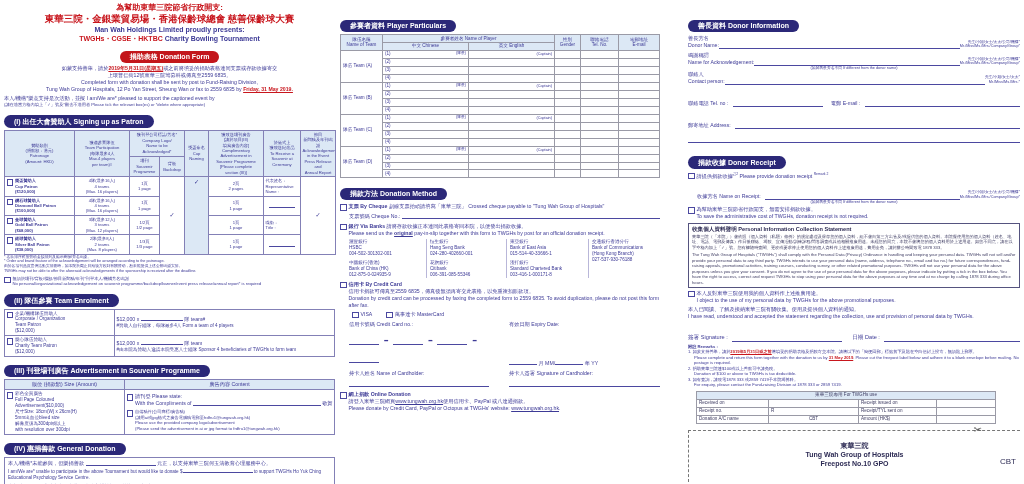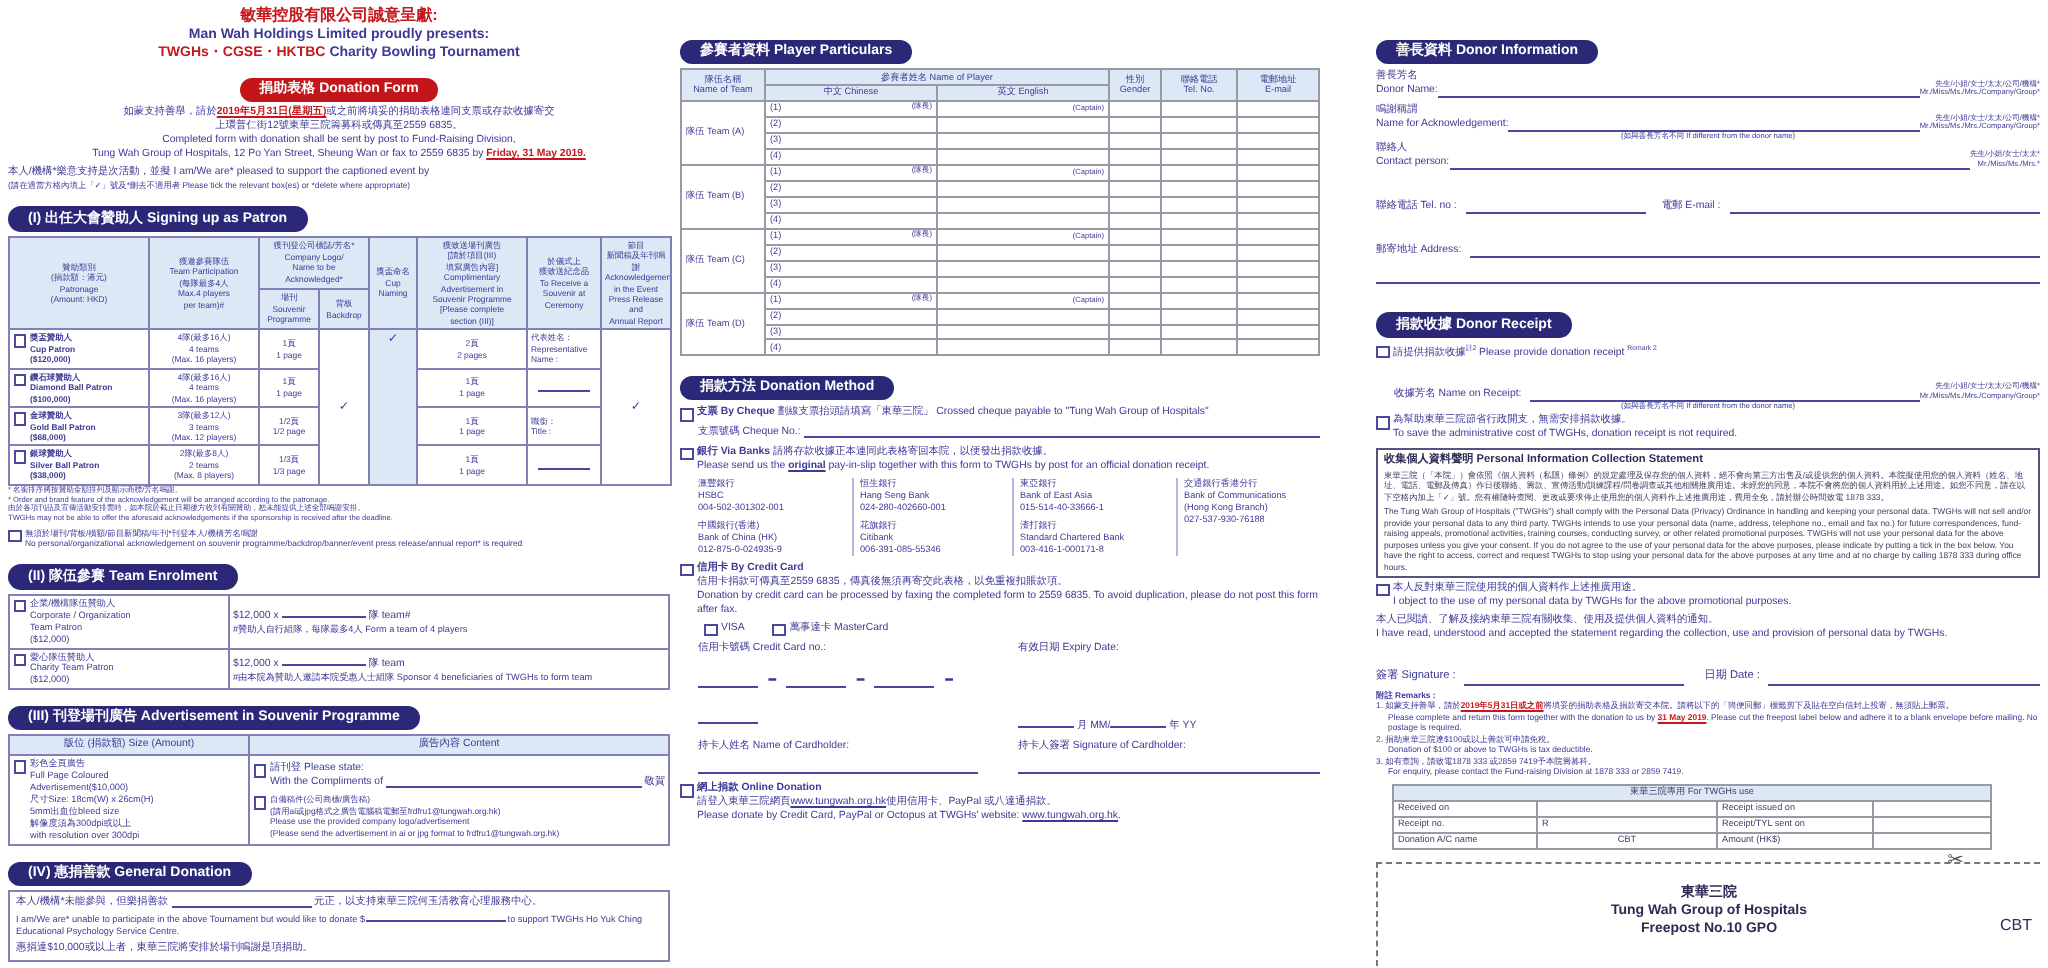--- a/index.html
+++ b/index.html
@@ -48,21 +48,22 @@
               padding:10px 0 0 0; margin-top:6px; height:52px; }
   .scissors { position:absolute; top:-7px; right:38px; font-size:10px; color:#555; }
 </style>
 </head>
 <body>
 
 <div class="page">
 
   <div class="col" id="col-left">
     <div class="c">
-      <div class="red b f8">敏華控股有限公司誠意呈獻:</div>
+      <div class="red b f8">為幫助東華三院節省行政開支:</div>
+      <div class="red b f9">東華三院・金銀業貿易場・香港保齡球總會 慈善保齡球大賽</div>
       <div class="b f7">Man Wah Holdings Limited proudly presents:</div>
       <div class="b f7"><span class="red">TWGHs・CGSE・HKTBC</span><span> Charity Bowling Tournament</span></div>
       <div class="mt2"><span class="pill redbg">捐助表格 Donation Form</span></div>
       <div class="f5 mt2"><span>如蒙支持善舉，請於</span><span class="red b u">2019年5月31日(星期五)</span><span>或之前將填妥的捐助表格連同支票或存款收據寄交</span></div>
       <div class="f5">上環普仁街12號東華三院籌募科或傳真至2559 6835。</div>
       <div class="f5">Completed form with donation shall be sent by post to Fund-Raising Division,</div>
       <div class="f5"><span>Tung Wah Group of Hospitals, 12 Po Yan Street, Sheung Wan or fax to 2559 6835 by </span><span class="red b u">Friday, 31 May 2019.</span></div>
     </div>
     <div class="f5 mt2">本人/機構*樂意支持是次活動，並擬 I am/We are* pleased to support the captioned event by</div>
     <div class="f4">(請在適當方格內填上「✓」號及*刪去不適用者 Please tick the relevant box(es) or *delete where appropriate)</div>

